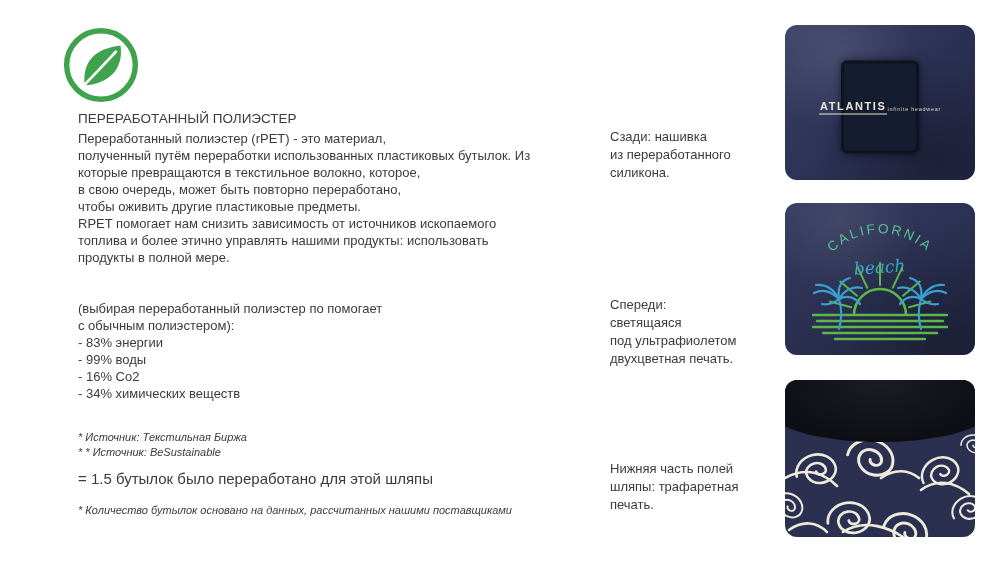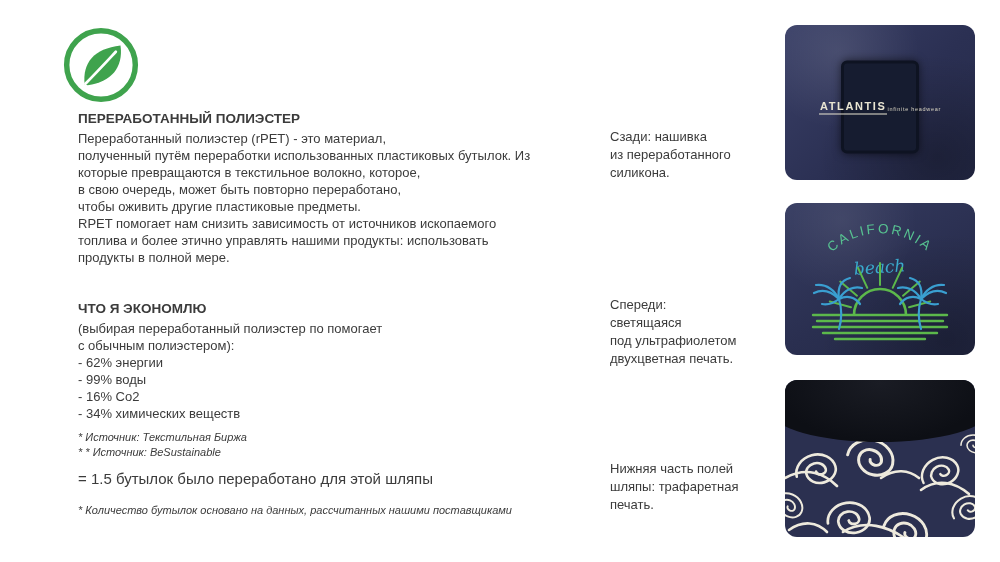--- a/index.html
+++ b/index.html
@@ -7,21 +7,21 @@
   .page {
     position:relative; width:1000px; height:562px; background:#ffffff;
     font-family:"Liberation Sans", sans-serif; color:#3b3b3b; overflow:hidden;
   }
   .abs { position:absolute; }
 
   
   .eco-logo { left:62px; top:26px; width:78px; height:78px; }
 
   
-  .sec-title { font-size:13.5px; line-height:17px; font-weight:700; white-space:nowrap; margin-bottom:3px; }
+  .sec-title { font-size:13.5px; line-height:17px; font-weight:400; white-space:nowrap; margin-bottom:3px; }
   .line  { font-size:13px; line-height:17px; white-space:nowrap; }
   .fn    { font-size:11px; line-height:15px; font-style:italic; white-space:nowrap; }
   #intro   { left:78px; top:110px; }
   #savings { left:78px; top:300px; }
   #footnotes { left:78px; top:430px; }
   #bottles   { left:78px; top:470px; font-size:15px; line-height:17px; white-space:nowrap; }
   #supplier  { left:78px; top:503px; }
 
   
   .note { left:610px; width:180px; }
@@ -93,24 +93,23 @@
     <div class="line">полученный путём переработки использованных пластиковых бутылок. Из</div>
     <div class="line">которые превращаются в текстильное волокно, которое,</div>
     <div class="line">в свою очередь, может быть повторно переработано,</div>
     <div class="line">чтобы оживить другие пластиковые предметы.</div>
     <div class="line">RPET помогает нам снизить зависимость от источников ископаемого</div>
     <div class="line">топлива и более этично управлять нашими продукты: использовать</div>
     <div class="line">продукты в полной мере.</div>
   </div>
 
   <div class="abs" id="savings">
-    <div class="sec-title">ЧТО Я ЭКОНОМЛЮ</div>
     <div class="line">(выбирая переработанный полиэстер по помогает</div>
     <div class="line">с обычным полиэстером):</div>
-    <div class="line">- 62% энергии</div>
+    <div class="line">- 83% энергии</div>
     <div class="line">- 99% воды</div>
     <div class="line">- 16% Co2</div>
     <div class="line">- 34% химических веществ</div>
   </div>
 
   <div class="abs" id="footnotes">
     <div class="fn">* Источник: Текстильная Биржа</div>
     <div class="fn">* * Источник: BeSustainable</div>
   </div>
 

